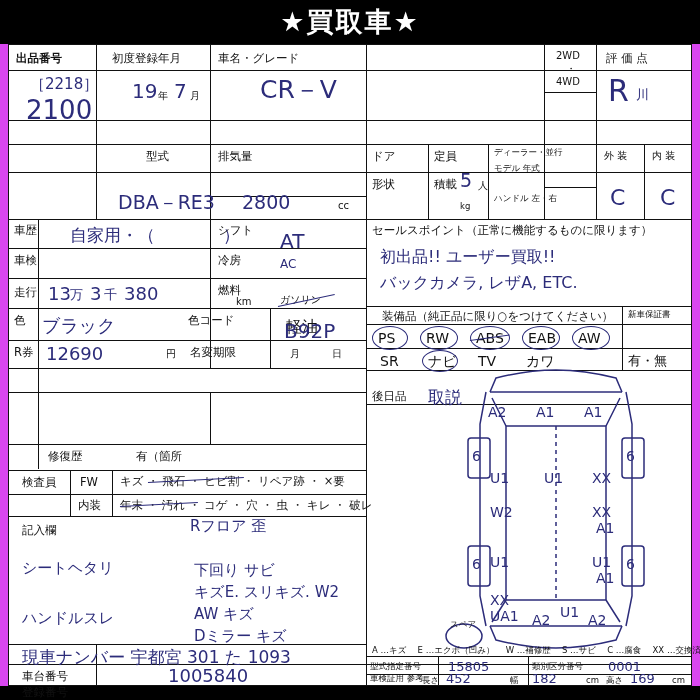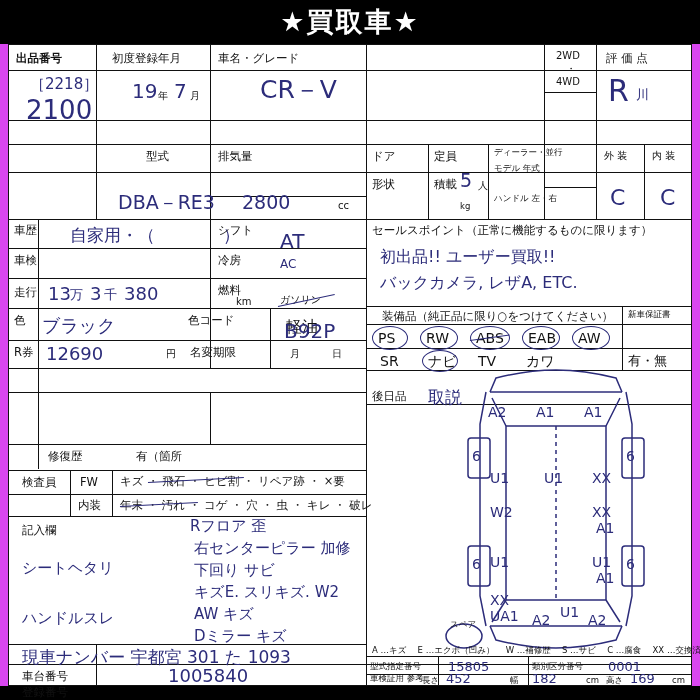--- a/index.html
+++ b/index.html
@@ -178,21 +178,20 @@
     <div class="lbl" style="left:14px;top:432px;">検査員</div>
     <div class="lbl" style="left:72px;top:432px;">FW</div>
     <div class="lbl" style="left:112px;top:431px;">キズ ・ 飛石 ・ ヒビ割 ・ リペア跡 ・ ×要</div>
     <div class="lbl" style="left:14px;top:455px;margin-top:25px;">記入欄</div>
     <div class="lbl" style="left:70px;top:455px;">内装</div>
     <div class="lbl" style="left:112px;top:455px;">年末 ・ 汚れ ・ コゲ ・ 穴 ・ 虫 ・ キレ ・ 破レ</div>
     <div class="strike" style="left:140px;top:438px;width:96px;transform:rotate(-3deg);"></div>
     <div class="strike" style="left:112px;top:462px;width:78px;transform:rotate(-3deg);"></div>
 
     <div class="hw mid" style="left:182px;top:474px;">Rフロア 歪</div>
-    <div class="hw mid" style="left:186px;top:496px;">右センターピラー 加修</div>
     <div class="hw mid" style="left:186px;top:518px;">下回り サビ</div>
     <div class="hw mid" style="left:186px;top:540px;">キズE. スリキズ. W2</div>
     <div class="hw mid" style="left:186px;top:562px;">AW キズ</div>
     <div class="hw mid" style="left:186px;top:584px;">Dミラー キズ</div>
     <div class="hw mid" style="left:14px;top:516px;">シートヘタリ</div>
     <div class="hw mid" style="left:14px;top:566px;">ハンドルスレ</div>
     <div class="hw mid" style="left:14px;top:604px;font-size:17px;">現車ナンバー 宇都宮 301 た 1093</div>
 
     <div class="lbl" style="left:14px;top:626px;">車台番号</div>
     <div class="hw mid" style="left:160px;top:622px;font-size:18px;">1005840</div>

